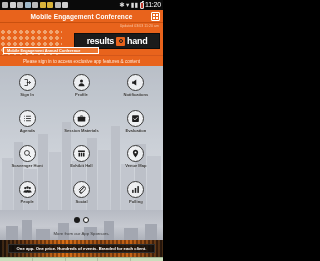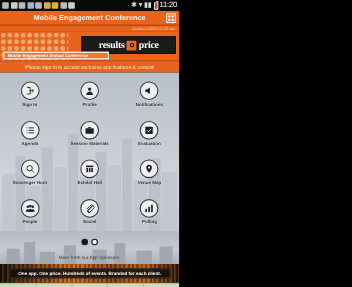--- a/index.html
+++ b/index.html
@@ -59,21 +59,21 @@
   .banner .dots{
     position:absolute; left:0; top:0; width:62px; height:26px;
     background-image:radial-gradient(circle 2.1px at 3px 3px, #f0a877 99%, transparent 100%);
     background-size:6px 6px; opacity:.95;
   }
   .logo{
     position:absolute; right:3px; top:4px; height:16px; width:86px;
     background:#1b1b1b; display:flex; align-items:center; justify-content:center; gap:2px;
     border:1px solid #0d0d0d;
   }
-  .logo .lw{ color:#fff; font-size:9px; font-weight:bold; letter-spacing:-0.3px;font-family:Liberation Serif, serif; }
+  .logo .lw{ color:#fff; font-size:9px; font-weight:bold; letter-spacing:-0.3px; }
   .logo .lmark{
     width:9px;height:9px;background:#e8631c;border-radius:1px;
     display:flex;align-items:center;justify-content:center;
   }
   .logo .lmark span{ width:4px;height:4px;border:1px solid #1b1b1b;border-radius:50%; display:block;}
   .evt-chip{
     position:absolute; left:3px; bottom:1px; height:7px; min-width:96px;
     background:#ee7731; border:1px solid #ffffff;
     display:flex; align-items:center; padding:0 3px;
   }
@@ -178,21 +178,21 @@
 
   <div class="updated">Updated 03/03 11:20 am</div>
 
   <div class="banner">
     <div class="dots"></div>
     <div class="logo">
       <span class="lw">results</span>
       <span class="lmark">
           <span></span>
         </span>
-      <span class="lw">price</span>
+      <span class="lw">hand</span>
     </div>
     <div class="evt-chip">
       <span>Mobile Engagement Annual Conference</span>
     </div>
   </div>
 
   <div class="signin">
     <span>Please sign in to access exclusive app features &amp; content</span>
   </div>
 

